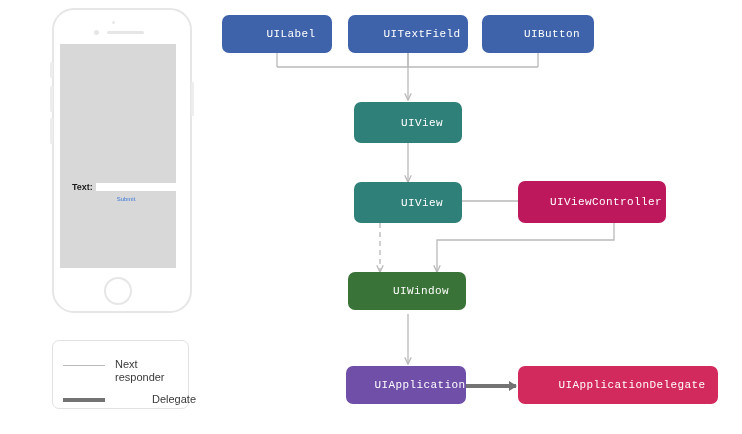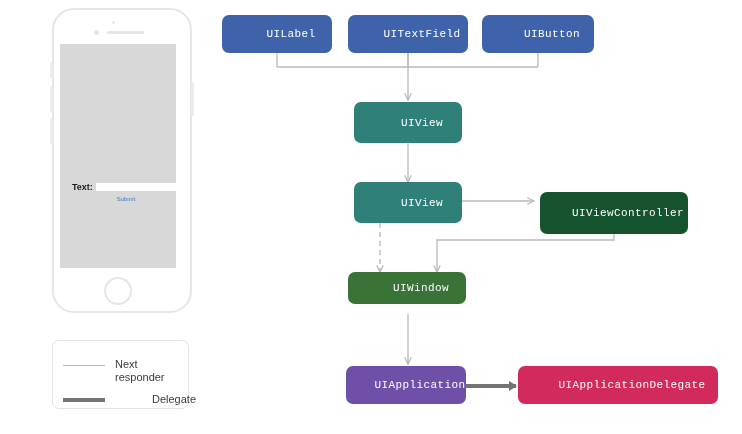--- a/index.html
+++ b/index.html
@@ -272,20 +272,20 @@
     <path d="M466,386 L516,386" stroke="#737373" stroke-width="4" fill="none" marker-end="url(#arrowThick)"></path>
   </svg>
 
   <div class="node" style="left: 222px; top: 15px; width: 110px; height: 38px; background: rgb(63, 99, 171);">UILabel</div>
   <div class="node" style="left: 348px; top: 15px; width: 120px; height: 38px; background: rgb(63, 99, 171);">UITextField</div>
   <div class="node" style="left: 482px; top: 15px; width: 112px; height: 38px; background: rgb(63, 99, 171);">UIButton</div>
 
   <div class="node" style="left: 354px; top: 102px; width: 108px; height: 41px; background: rgb(47, 128, 120);">UIView</div>
   <div class="node" style="left: 354px; top: 182px; width: 108px; height: 41px; background: rgb(47, 128, 120);">UIView</div>
 
-  <div class="node" style="left: 540px; top: 181px; width: 148px; height: 42px; background: #14532d; margin-top: 11px;">UIViewController</div>
-
-  <div class="node" style="left: 348px; top: 272px; width: 118px; height: 32px; background: rgb(58, 115, 55);">UIWindow</div>
+  <div class="node" style="left: 518px; top: 181px; width: 148px; height: 42px; background: #be185d;">UIViewController</div>
+
+  <div class="node" style="left: 348px; top: 272px; width: 118px; height: 38px; background: rgb(58, 115, 55);">UIWindow</div>
 
   <div class="node" style="left: 346px; top: 366px; width: 120px; height: 38px; background: rgb(111, 79, 168);">UIApplication</div>
   <div class="node" style="left: 518px; top: 366px; width: 200px; height: 38px; background: rgb(211, 42, 94);">UIApplicationDelegate</div>
 
 </div>
 
 </body></html>

